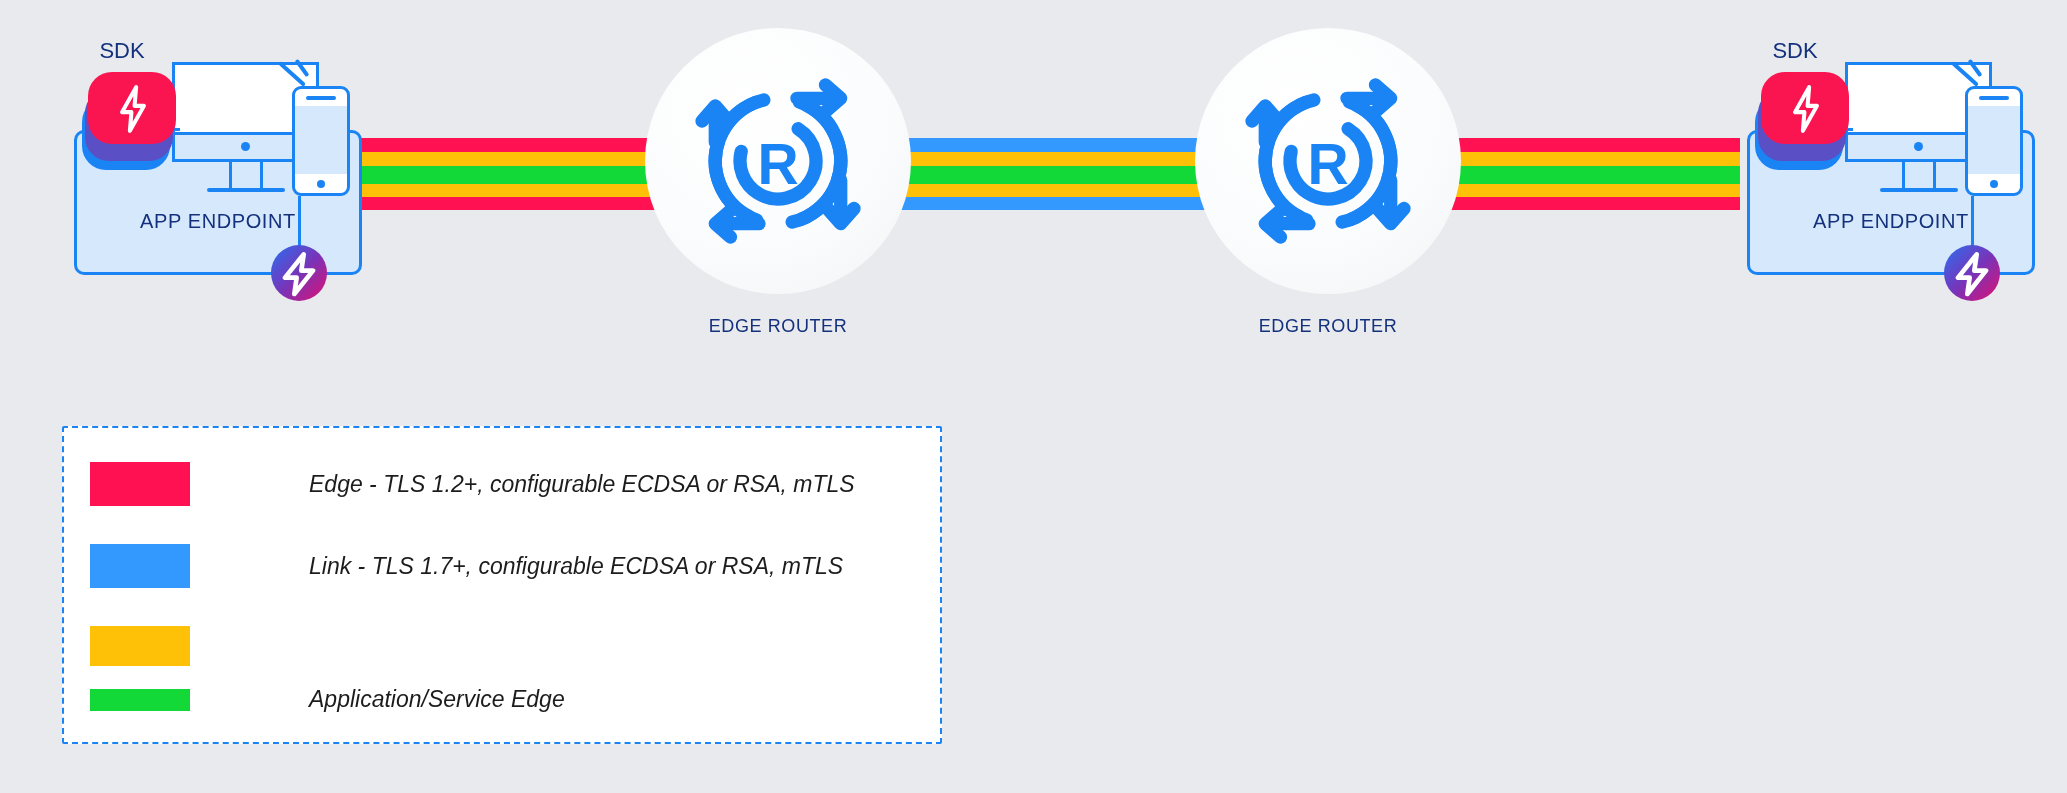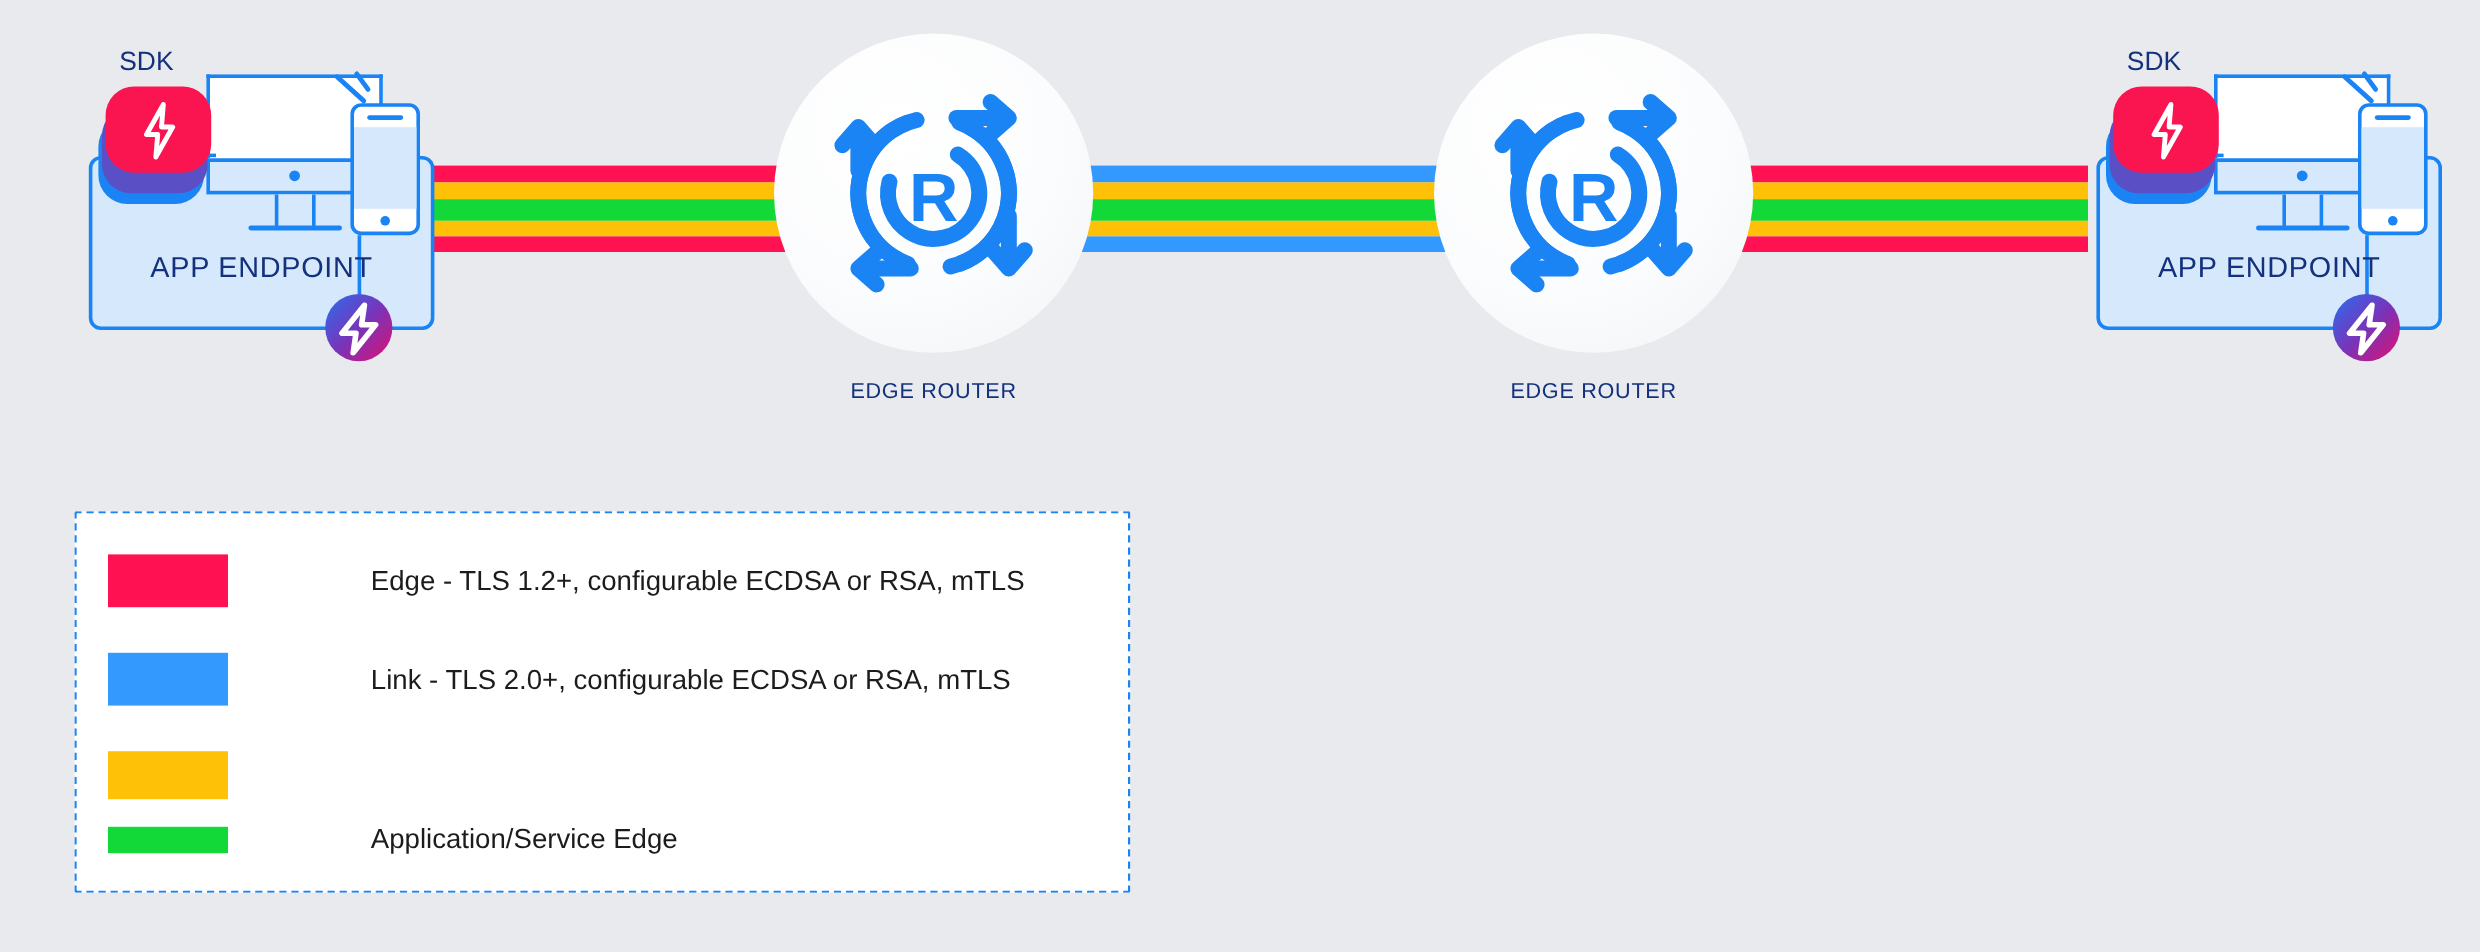--- a/index.html
+++ b/index.html
@@ -33,21 +33,21 @@
     border: 3px solid #1a84f5;
     border-radius: 10px;
     box-sizing: border-box;
   }
   .endpoint-label {
     position: absolute;
     left: 12px;
     top: 210px;
     width: 288px;
     text-align: center;
-    font-size: 24px;
+    font-size: 20px;
     letter-spacing: 0.6px;
     color: #14317e;
     font-family: "Liberation Sans", sans-serif;
   }
 
   
   .device-cluster { position: absolute; left: 110px; top: 62px; width: 200px; height: 145px; }
 
   .monitor-screen {
     position: absolute; left: 0; top: 0;
@@ -151,20 +151,21 @@
 
   
   .legend {
     position: absolute;
     left: 62px; top: 426px;
     width: 880px; height: 318px;
     background: #ffffff;
     border: 2px dashed #1a84f5;
     border-radius: 2px;
     box-sizing: border-box;
+    font-style: italic;
   }
   .legend-row { position: absolute; left: 26px; display: flex; align-items: center; }
   .legend-swatch { width: 100px; flex: 0 0 100px; }
   .legend-text {
     margin-left: 119px;
     font-size: 23px;
     color: #1c1c1c;
     white-space: nowrap;
     font-family: "Liberation Sans", sans-serif;
   }
@@ -320,21 +321,21 @@
   <div class="endpoint-label">APP ENDPOINT</div>
 </div>
 
 <div class="legend">
   <div class="legend-row" style="top:34px;">
     <div class="legend-swatch" style="height:44px; background:#FF1152;"></div>
     <div class="legend-text">Edge - TLS 1.2+, configurable ECDSA or RSA, mTLS</div>
   </div>
   <div class="legend-row" style="top:116px;">
     <div class="legend-swatch" style="height:44px; background:#3399FF;"></div>
-    <div class="legend-text">Link - TLS 2.0+, configurable ECDSA or RSA, mTLS</div>
+    <div class="legend-text">Link - TLS 1.7+, configurable ECDSA or RSA, mTLS</div>
   </div>
   <div class="legend-row" style="top:198px;">
     <div class="legend-swatch" style="height:40px; background:#FFC107;"></div>
   </div>
   <div class="legend-row" style="top:258px;">
     <div class="legend-swatch" style="height:22px; background:#13D938;"></div>
     <div class="legend-text">Application/Service Edge</div>
   </div>
 </div>
 

